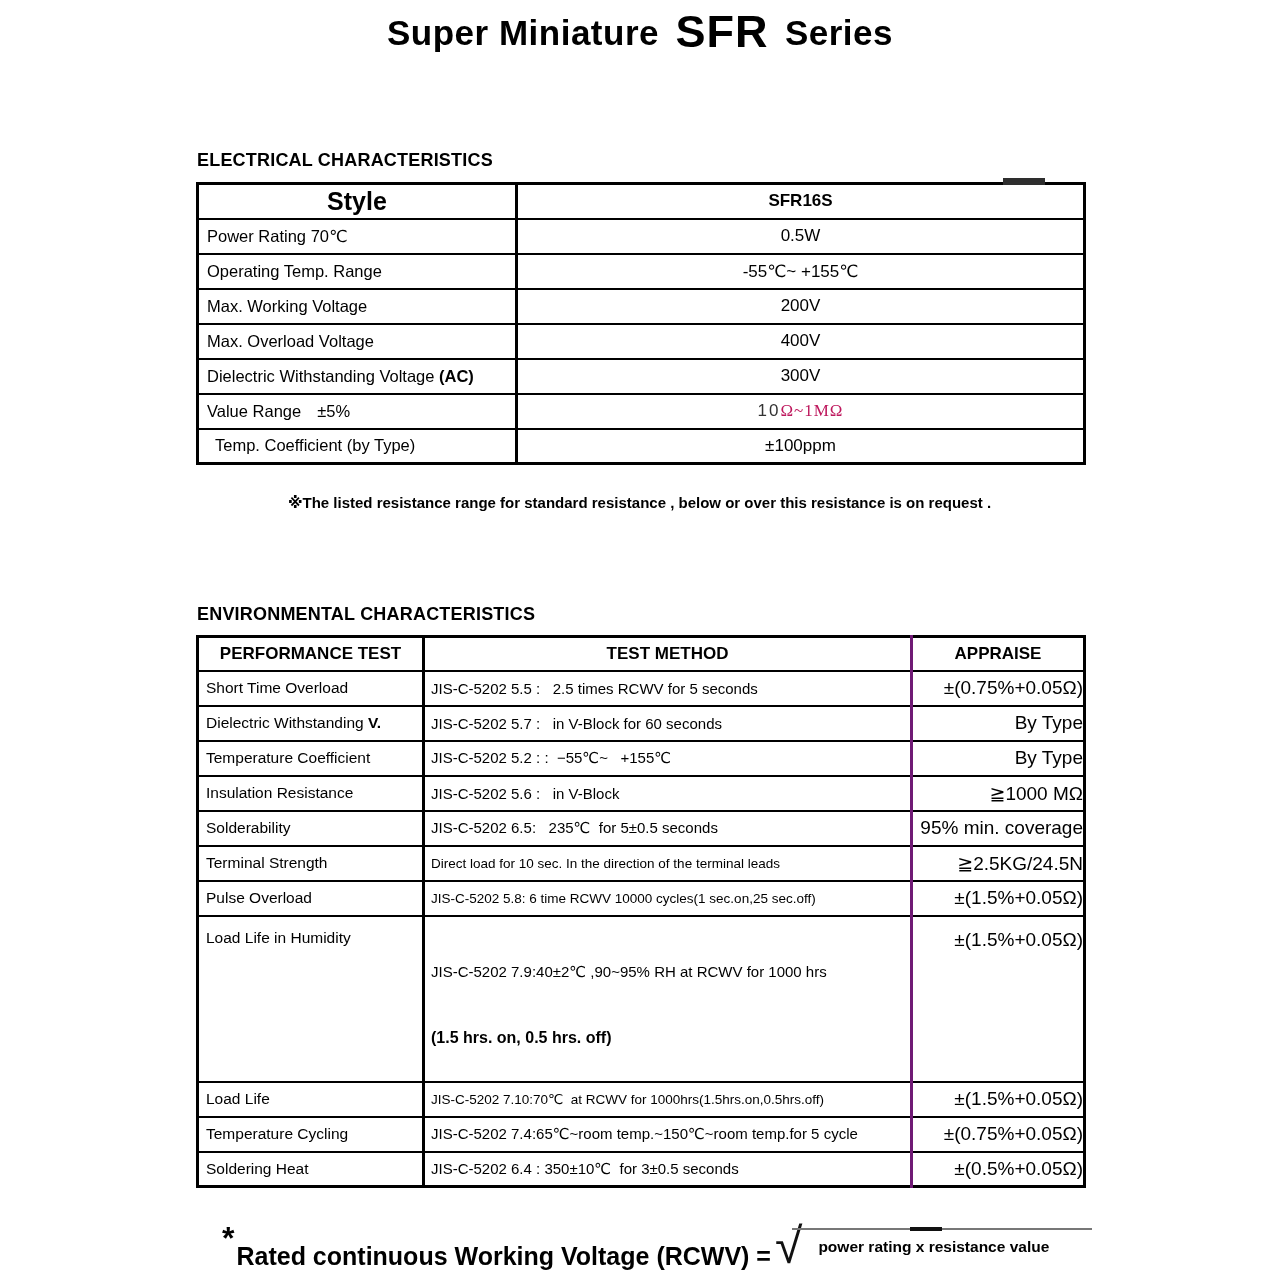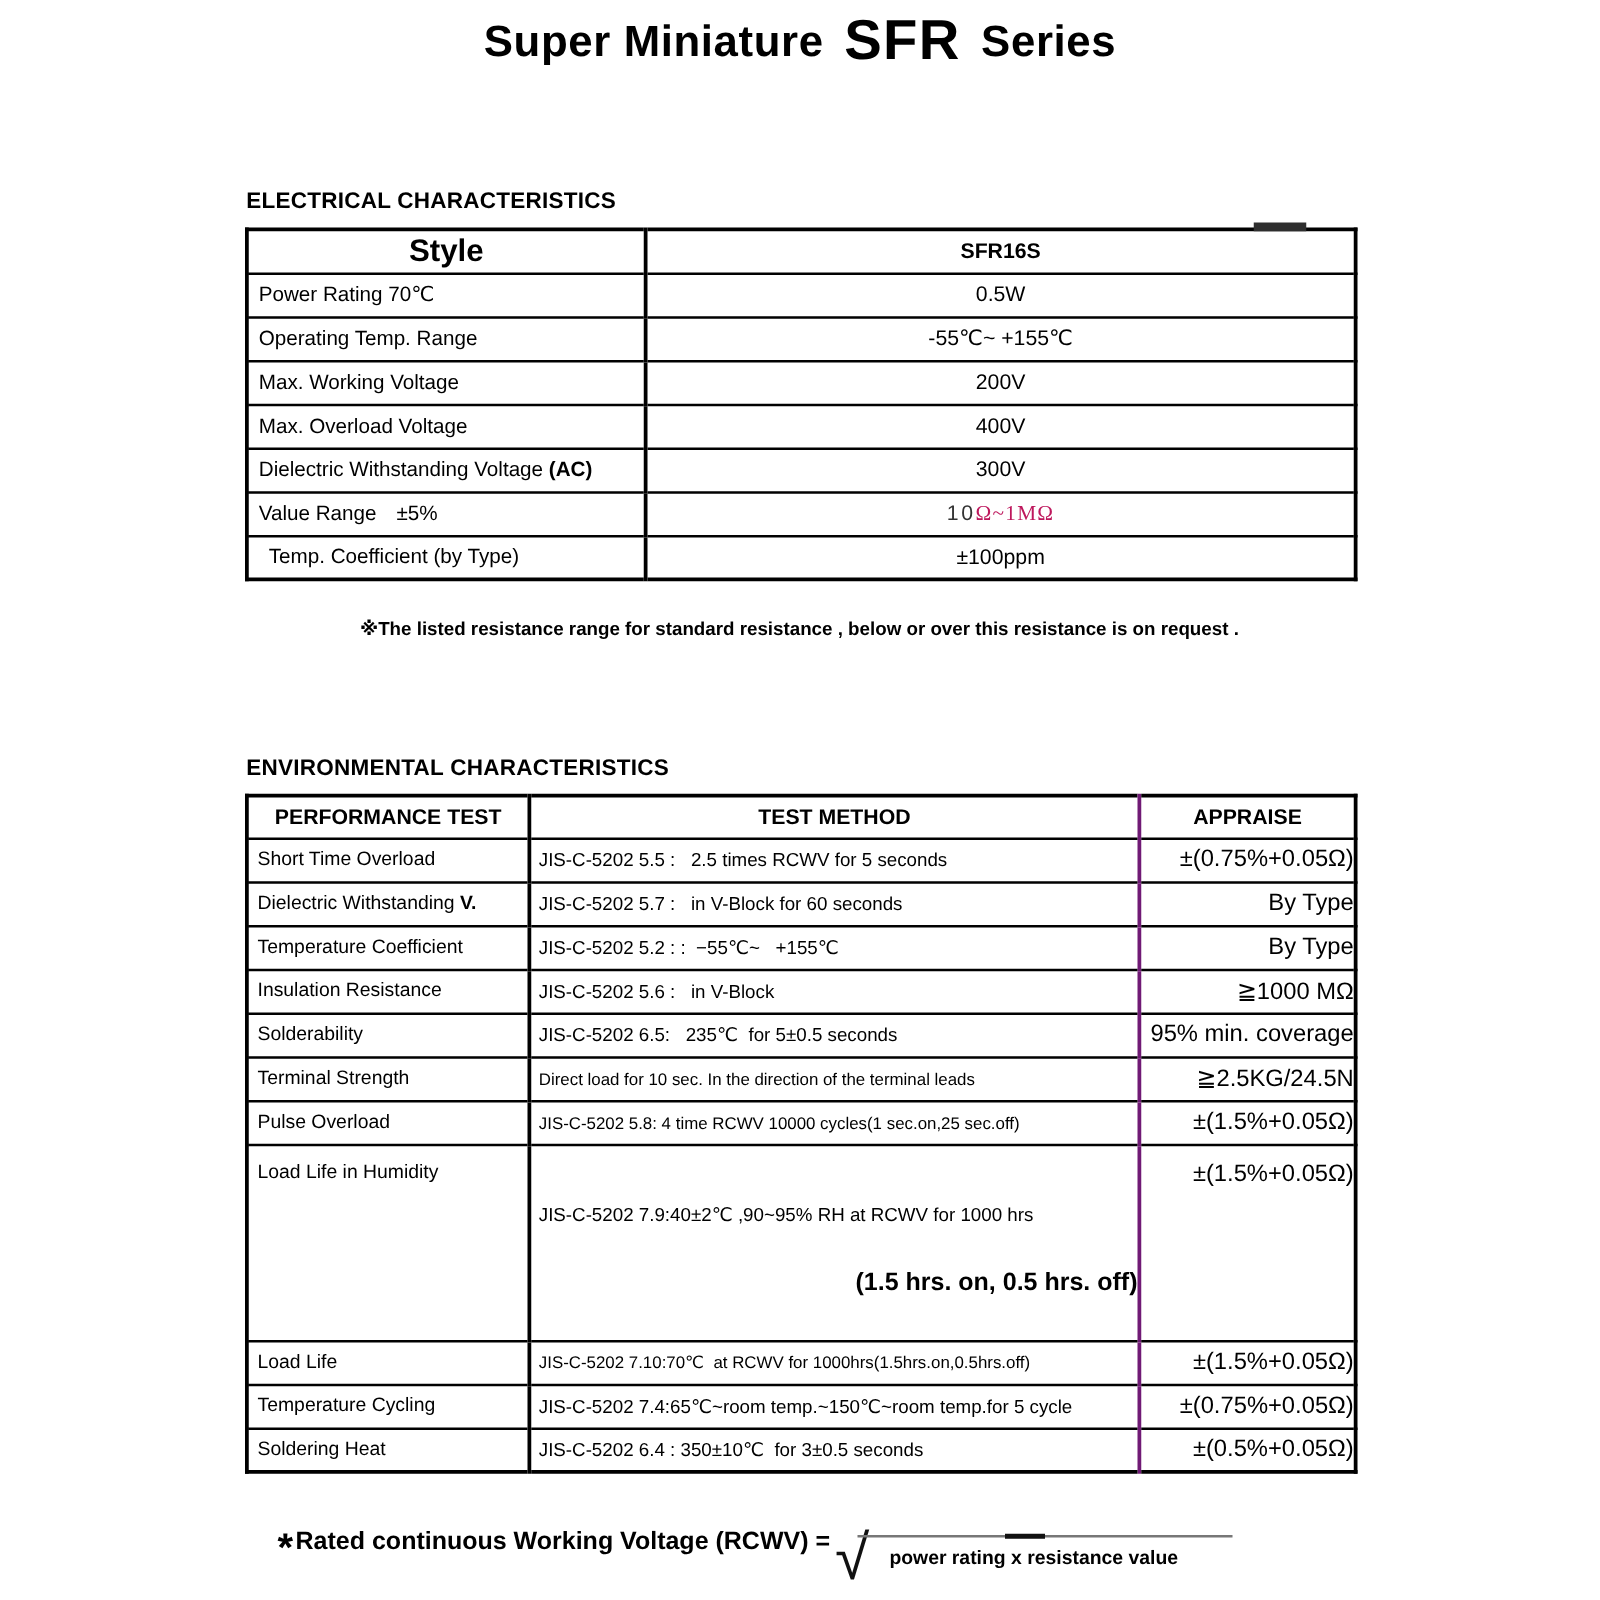--- a/index.html
+++ b/index.html
@@ -51,27 +51,27 @@
   #env-table td { height:35px; }
   #env-table td.test { padding-left:7px; font-size:15.5px; text-align:left; white-space:pre-wrap; }
   #env-table td.method { padding-left:6px; font-size:15px; text-align:left; white-space:pre-wrap; }
   #env-table td.method.small { font-size:13.5px; }
   #env-table td.appr { text-align:right; font-size:19px; font-weight:normal; white-space:pre-wrap; }
   #env-table td:first-child, #env-table th:first-child { border-right:3px solid #000; }
   #env-table td:nth-child(2), #env-table th:nth-child(2) { border-right:3px solid #701a75; }
   #env-table tr.dbl td { height:72px; vertical-align:top; }
   #env-table tr.dbl td.test { padding-top:12px; }
   #env-table tr.dbl td.method { padding-top:12px; }
-  .method-line2 { text-align:right; font-size:20px; font-weight:bold; margin-top:0; }
+  .method-line2 { text-align:left; font-size:16px; font-weight:bold; margin-top:14px; }
   #env-table tr.dbl td.appr { padding-top:12px; }
 
   
   .formula { position:absolute; left:222px; top:1220px; display:flex; align-items:flex-start; }
   .f-ast { font-size:32px; font-weight:bold; line-height:32px; margin-top:2px; }
-  .f-label { font-size:20px; font-weight:bold; margin-top:2px; margin-left:2px; white-space:pre; }
+  .f-label { font-size:25px; font-weight:bold; margin-top:22px; margin-left:2px; white-space:pre; }
   .f-radical { font-size:50px; font-weight:normal; line-height:48px; margin-left:4px; margin-top:2px; color:#111; }
   .f-radicand { position:relative; border-top:2px solid #777; margin-left:-10px; margin-top:8px;
     padding:8px 20px 0 26px; font-size:15.5px; font-weight:bold; white-space:pre; min-width:300px; }
   .f-radicand .line-artifact { position:absolute; top:-3px; left:118px; width:32px; height:4px; background:#111; }
 
   
   .scan-artifact { position:absolute; left:1003px; top:178px; width:42px; height:7px; background:#2e2e2e; }
 </style>
 </head>
 <body>
@@ -168,21 +168,21 @@
       <td class="method">JIS-C-5202 6.5:   235℃  for 5±0.5 seconds</td>
       <td class="appr">95% min. coverage</td>
     </tr>
     <tr>
       <td class="test">Terminal Strength</td>
       <td class="method small">Direct load for 10 sec. In the direction of the terminal leads</td>
       <td class="appr">≧2.5KG/24.5N</td>
     </tr>
     <tr>
       <td class="test">Pulse Overload</td>
-      <td class="method small">JIS-C-5202 5.8: 4 time RCWV 10000 cycles(1 sec.on,25 sec.off)</td>
+      <td class="method small">JIS-C-5202 5.8: 6 time RCWV 10000 cycles(1 sec.on,25 sec.off)</td>
       <td class="appr">±(1.5%+0.05Ω)</td>
     </tr>
     <tr class="dbl">
       <td class="test">Load Life in Humidity</td>
       <td class="method">
         <div>JIS-C-5202 7.9:40±2℃ ,90~95% RH at RCWV for 1000 hrs</div>
         <div class="method-line2">(1.5 hrs. on, 0.5 hrs. off)</div>
       </td>
       <td class="appr">±(1.5%+0.05Ω)</td>
     </tr>

